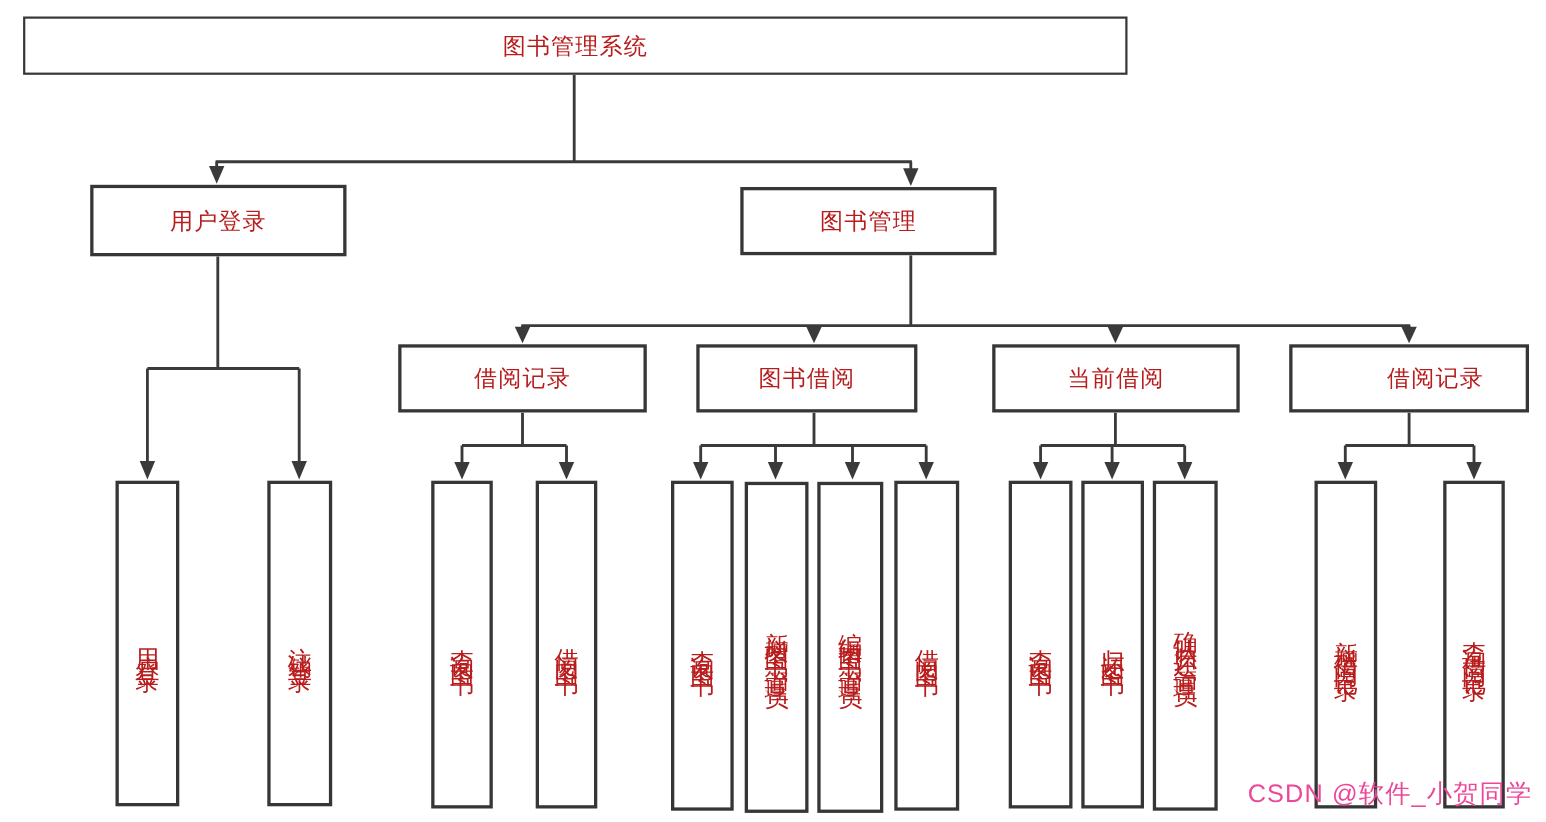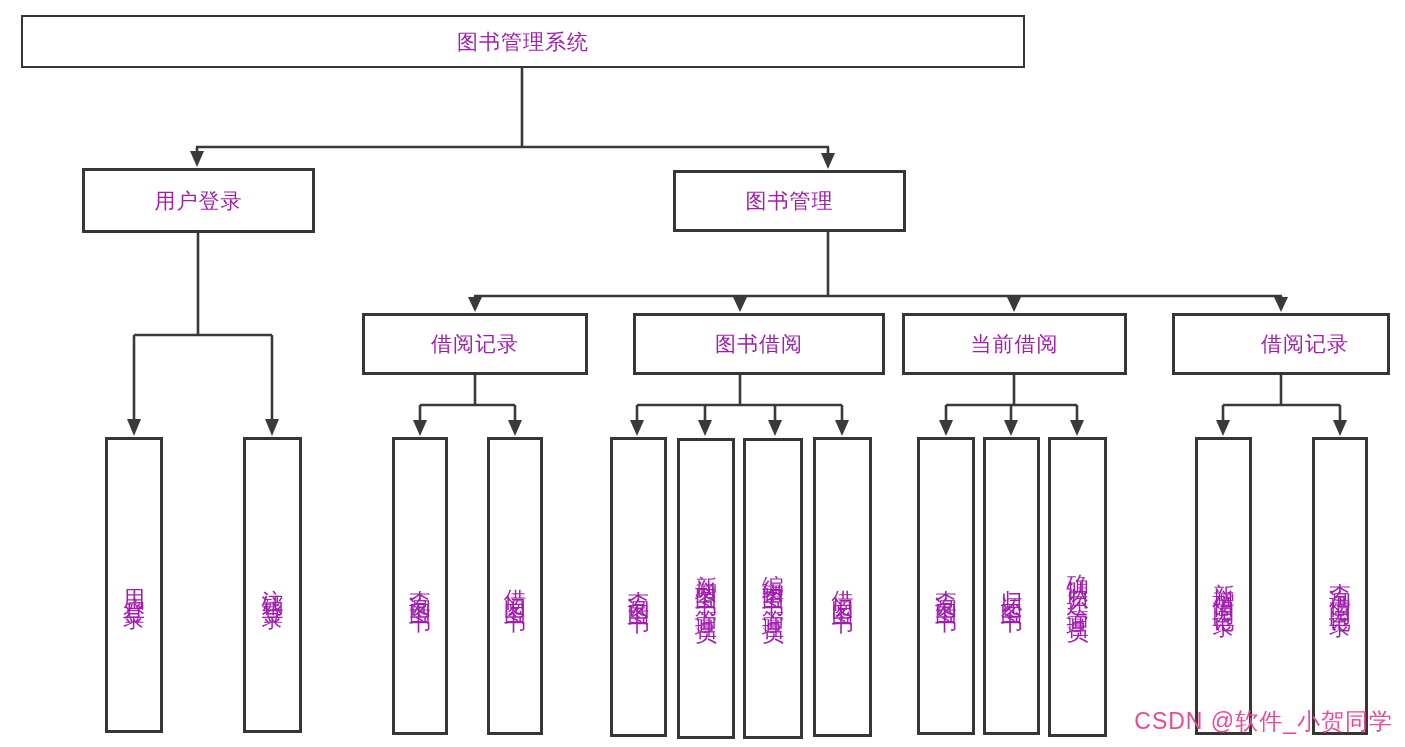--- a/index.html
+++ b/index.html
@@ -10,21 +10,21 @@
     font-family:"Liberation Sans", sans-serif;
     overflow:hidden;
   }
   .wires{position:absolute;left:0;top:0;width:1405px;height:747px;z-index:0;}
   .node{
     position:absolute;
     box-sizing:border-box;
     border:3px solid #363636;
     background:#ffffff;
     display:flex;align-items:center;justify-content:center;
-    color:#a21caf;
+    color:#b91c1c;
     z-index:1;
   }
   .hlabel{font-size:21px;letter-spacing:1px;white-space:nowrap;}
   .vlabel{
     writing-mode:vertical-rl;
     text-orientation:mixed;
     font-size:22px;
     letter-spacing:7px;
     line-height:1;
     white-space:nowrap;
@@ -115,21 +115,21 @@
   <div class="node" style="left:82px;top:168px;width:233px;height:65px;">
     <span class="hlabel">用户登录</span>
   </div>
   <div class="node" style="left:673px;top:170px;width:233px;height:62px;">
     <span class="hlabel">图书管理</span>
   </div>
 
   <div class="node" style="left:362px;top:313px;width:226px;height:62px;">
     <span class="hlabel">借阅记录</span>
   </div>
-  <div class="node" style="left:633px;top:313px;width:252px;height:62px;">
+  <div class="node" style="left:633px;top:313px;width:201px;height:62px;">
     <span class="hlabel">图书借阅</span>
   </div>
   <div class="node" style="left:902px;top:313px;width:225px;height:62px;">
     <span class="hlabel">当前借阅</span>
   </div>
   <div class="node" style="left:1172px;top:313px;width:218px;height:62px;padding-left:48px;">
     <span class="hlabel">借阅记录</span>
   </div>
 
   <div class="node" style="left:105px;top:437px;width:58px;height:296px;">

